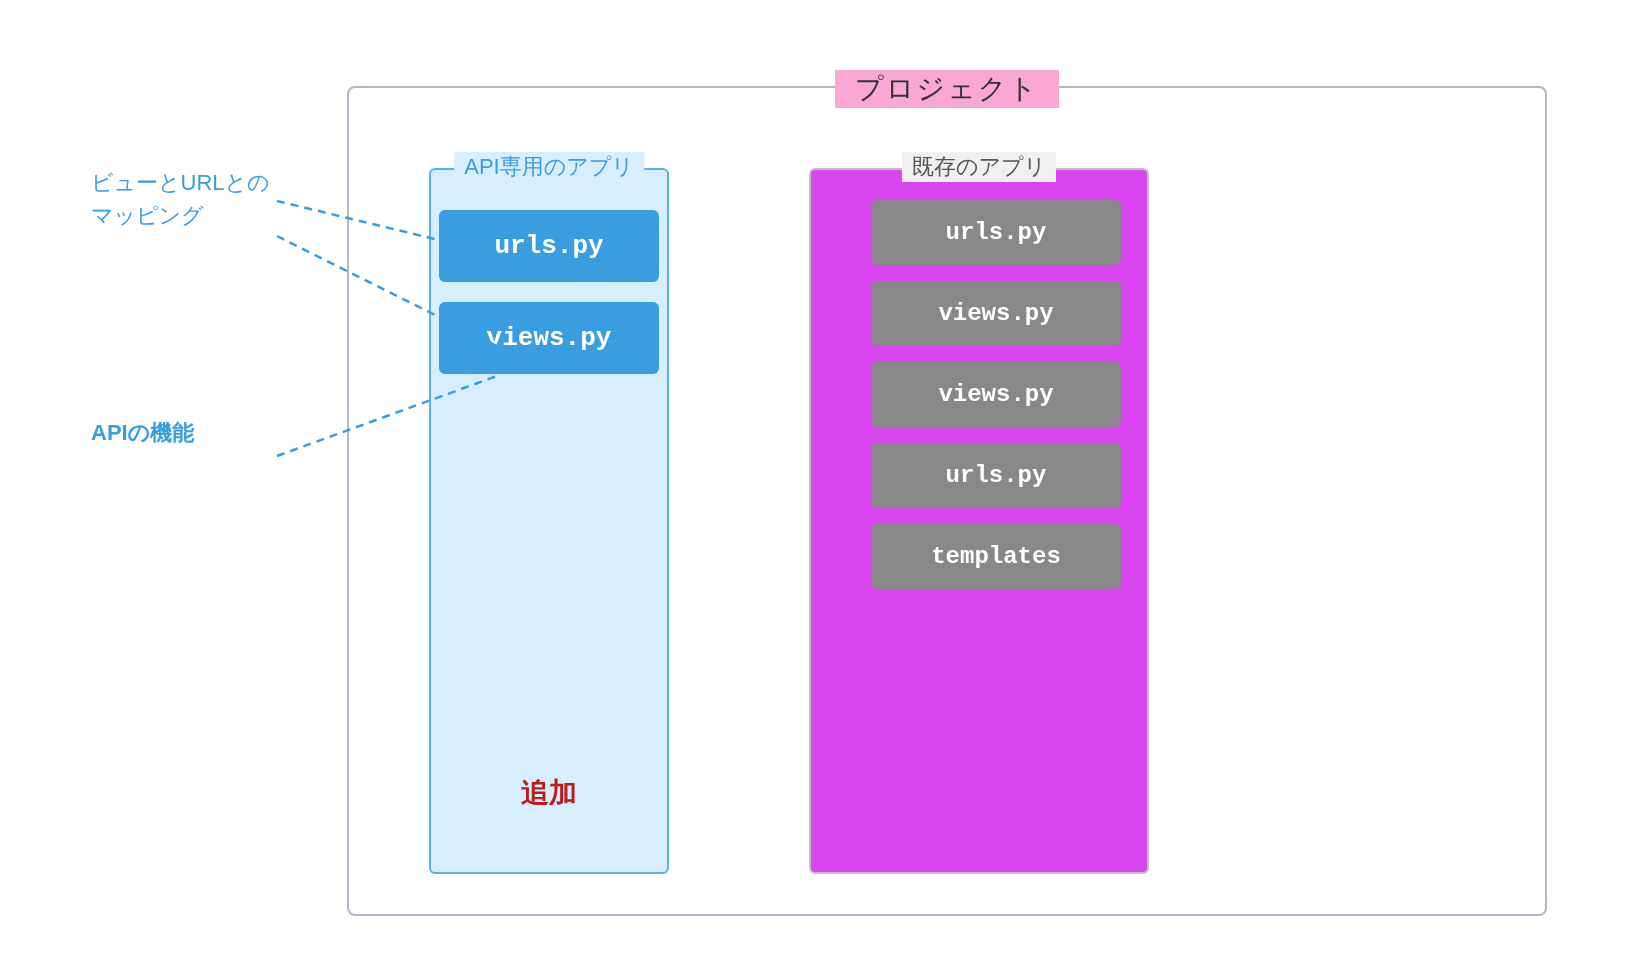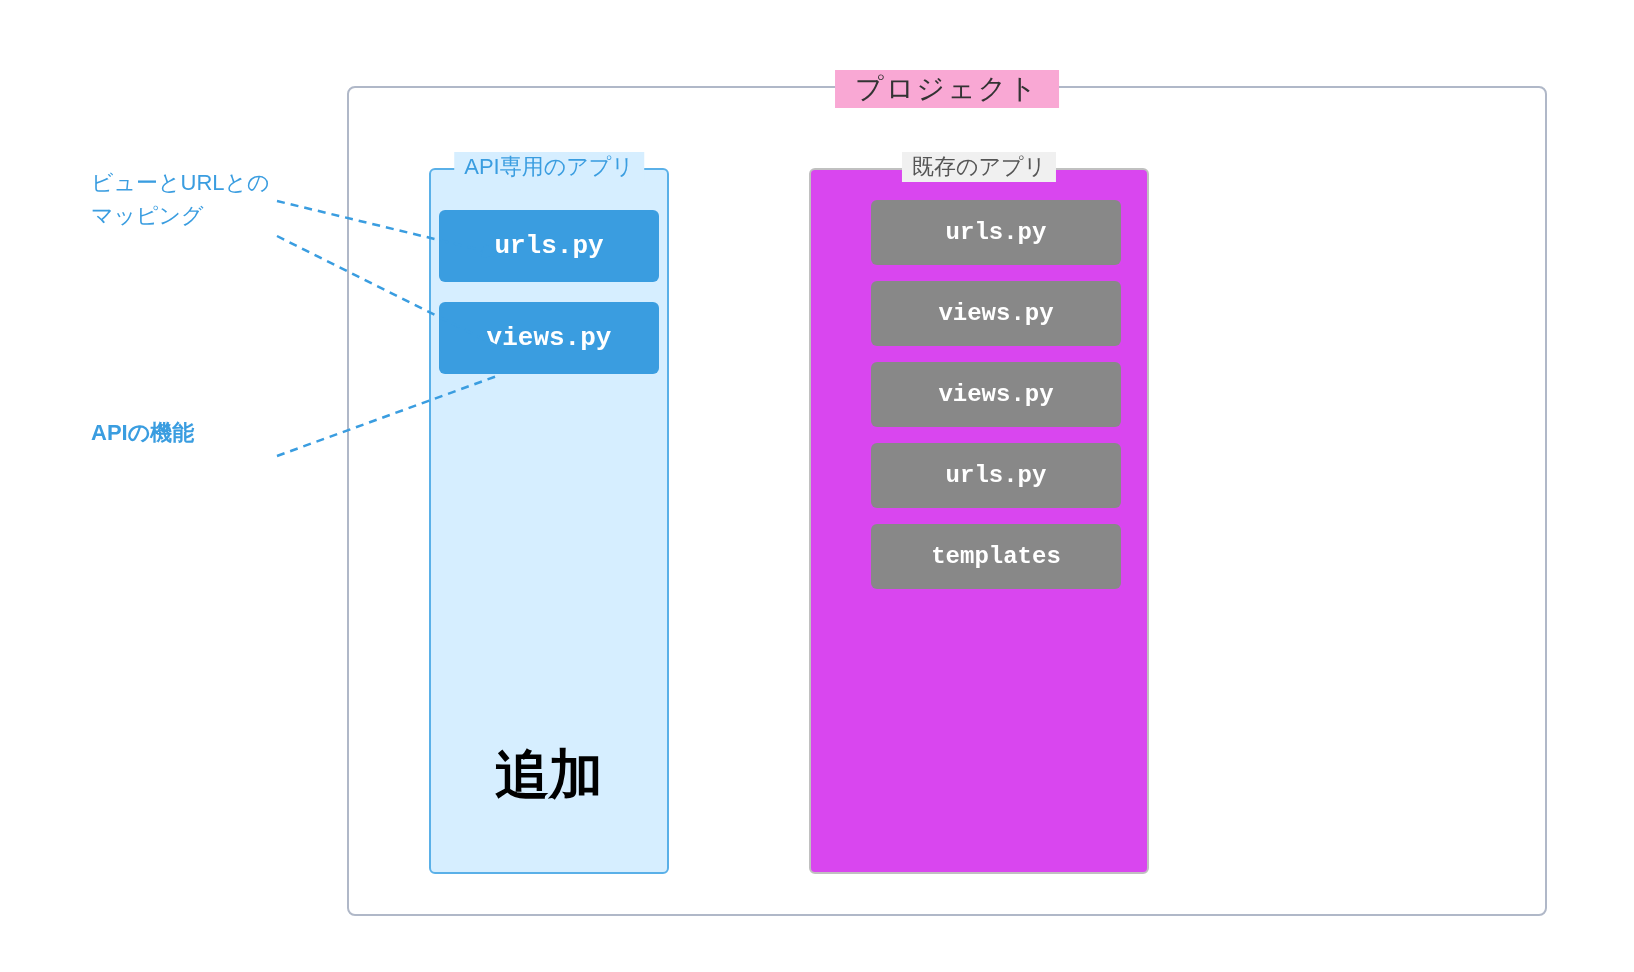--- a/index.html
+++ b/index.html
@@ -87,23 +87,23 @@
 
     .api-file-block.views {
       margin-top: 20px;
     }
 
     .api-add-label {
       position: absolute;
       bottom: 60px;
       left: 50%;
       transform: translateX(-50%);
-      font-size: 54px;
-      font-weight: bold;
-      color: #000000;
+      font-size: 28px;
+      font-weight: bold;
+      color: #b91c1c;
       white-space: nowrap;
     }
 
     
     .existing-app-box {
       position: absolute;
       top: 80px;
       left: 460px;
       width: 340px;
       bottom: 40px;

